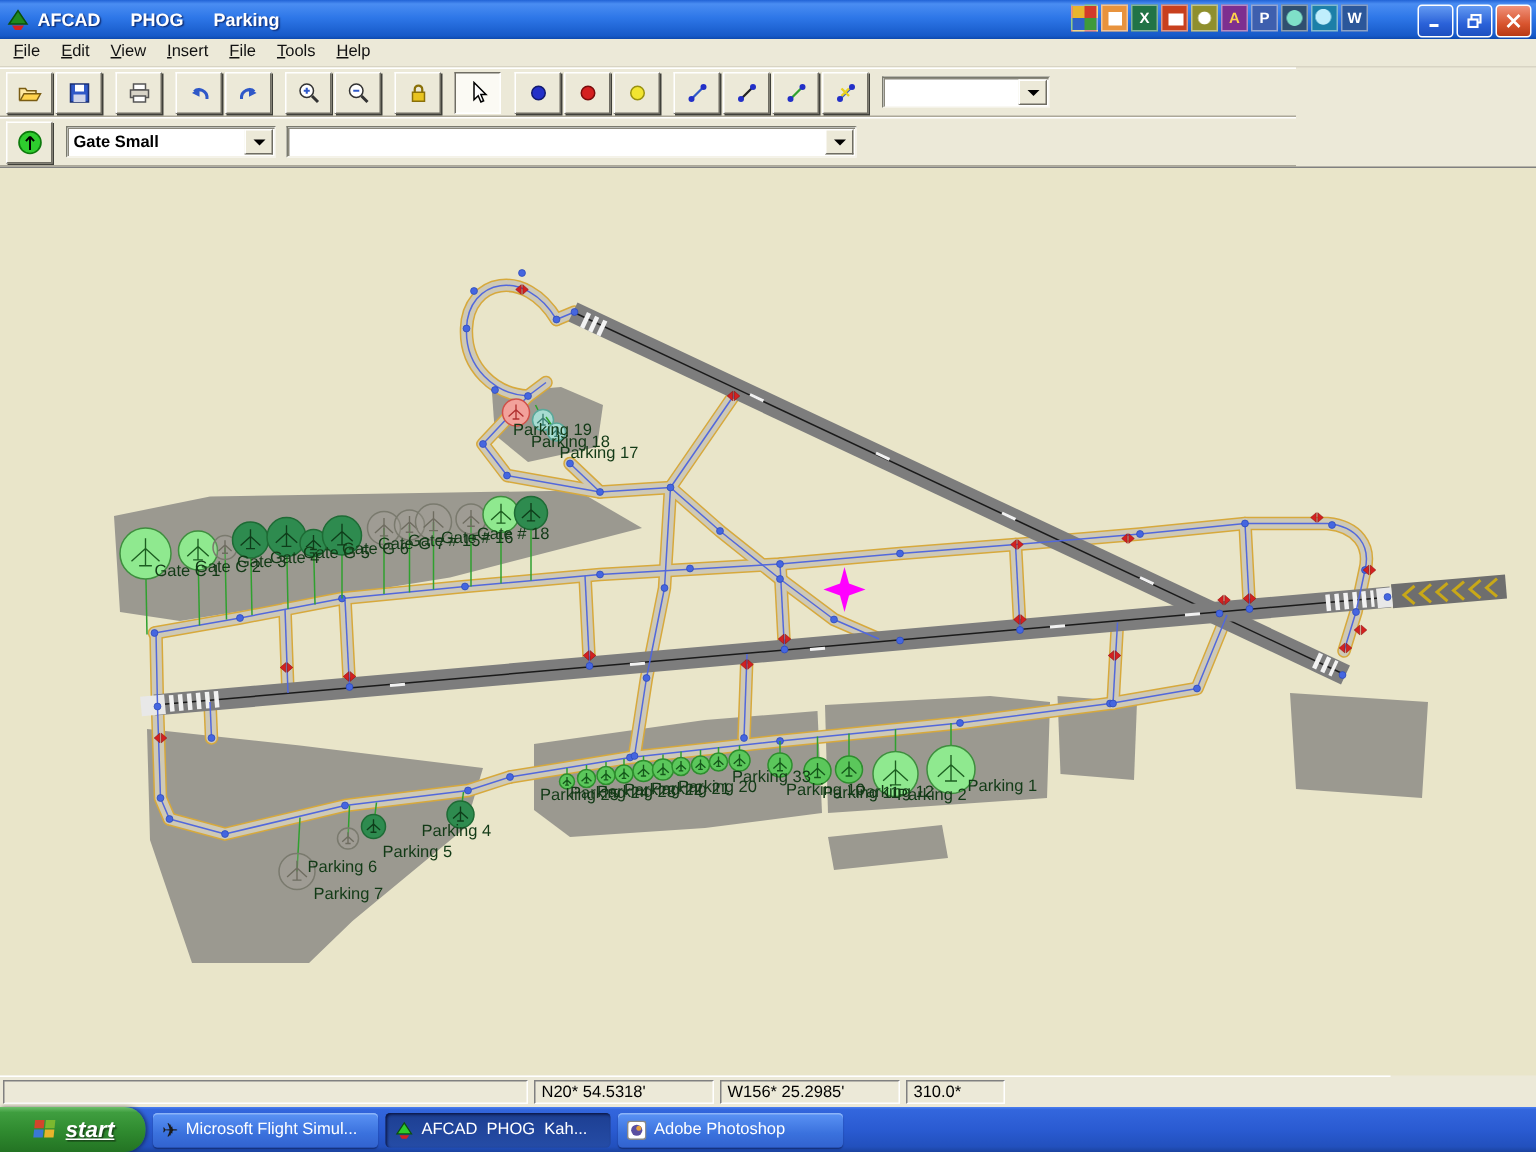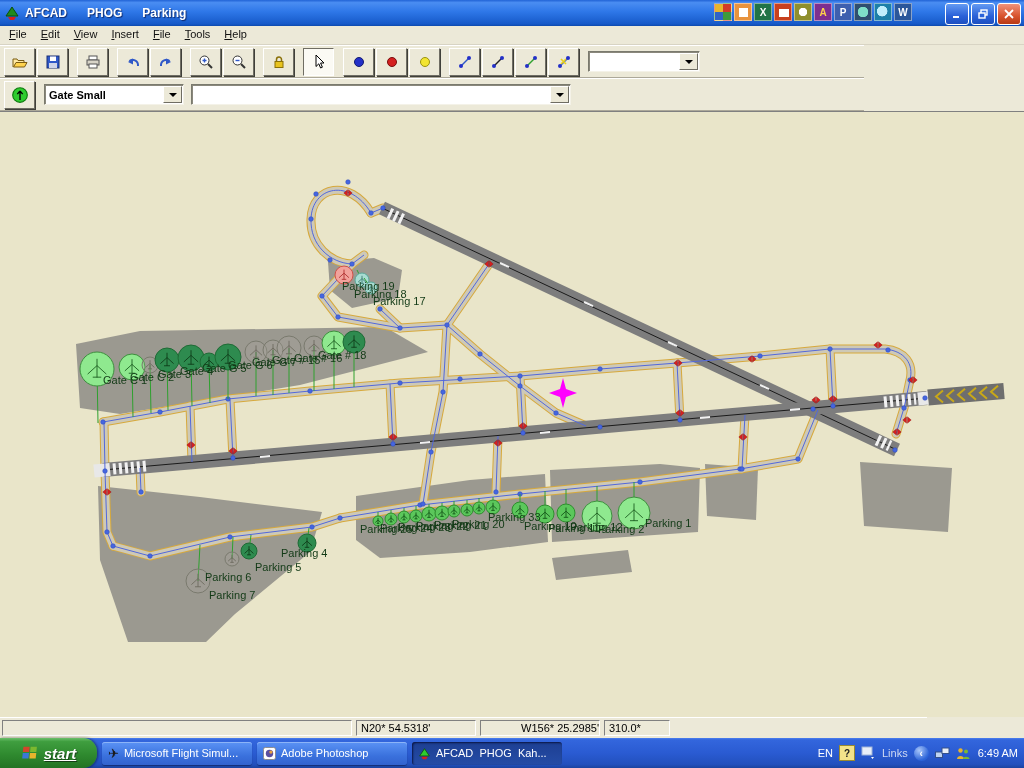--- a/index.html
+++ b/index.html
@@ -660,72 +660,51 @@
         <text x="255" y="459" class="map-label">Parking 5</text>
         <text x="205" y="469" class="map-label">Parking 6</text>
         <text x="209" y="487" class="map-label">Parking 7</text>
         <path d="M563,266 L566,277 L577,281 L566,285 L563,296 L560,285 L549,281 L560,277 Z" fill="#FF00FF"></path>
       </svg>
   </div>
 
   <div class="statusbar">
     <div class="status-panel" style="left:2px;width:350px;"></div>
     <div class="status-panel" style="left:356px;width:120px;">N20* 54.5318'</div>
-    <div class="status-panel" style="left:480px;width:120px;text-align:right;">W156* 25.2985'</div>
+    <div class="status-panel" style="left:480px;width:120px;">W156* 25.2985'</div>
     <div class="status-panel" style="left:604px;width:66px;">310.0*</div>
   </div>
 
   <div class="taskbar">
     <div class="startbtn">
       <svg width="18" height="18" viewBox="0 0 20 20">
         <g transform="skewX(-6)">
           <rect x="3" y="3" width="7" height="6" fill="#D4452B"></rect>
           <rect x="11" y="3" width="7" height="6" fill="#7CB82F"></rect>
           <rect x="3" y="10" width="7" height="6" fill="#3A78D6"></rect>
           <rect x="11" y="10" width="7" height="6" fill="#E8B42C"></rect>
         </g>
       </svg>
       <span>start</span>
     </div>
 
     <div class="taskbtn">
       <span style="color:#1a1a1a;font-size:13px;">✈</span>
       <span>Microsoft Flight Simul...</span>
     </div>
+    <div class="taskbtn active">
+      <svg width="13" height="13" viewBox="0 0 16 16">
+        <path d="M2,11 L8,2 L14,11 Z" fill="#2ECC2E" stroke="#0c4f0c"></path>
+        <path d="M4,12 h8 l-2,3 h-4 Z" fill="#D42020"></path>
+      </svg>
+      <span>AFCAD&nbsp; PHOG&nbsp; Kah...</span>
+    </div>
     <div class="taskbtn">
       <svg width="13" height="13" viewBox="0 0 14 14">
         <rect x="0.5" y="0.5" width="13" height="13" rx="2" fill="#fff" stroke="#888"></rect>
         <circle cx="7" cy="7" r="4" fill="#5A4FA0"></circle>
         <circle cx="8.5" cy="5.5" r="1.8" fill="#E8A13D"></circle>
       </svg>
       <span>Adobe Photoshop</span>
     </div>
-    <div class="taskbtn active">
-      <svg width="13" height="13" viewBox="0 0 16 16">
-        <path d="M2,11 L8,2 L14,11 Z" fill="#2ECC2E" stroke="#0c4f0c"></path>
-        <path d="M4,12 h8 l-2,3 h-4 Z" fill="#D42020"></path>
-      </svg>
-      <span>AFCAD&nbsp; PHOG&nbsp; Kah...</span>
-    </div>
-
-    <div class="tray">
-      <span class="lang">EN</span>
-      <span class="helpbox">?</span>
-      <svg width="15" height="14" viewBox="0 0 15 14">
-        <rect x="1" y="1" width="10" height="8" fill="#E8EEF8" stroke="#9fb4d8"></rect>
-        <path d="M10,11 l3,0 l-1.5,2 Z" fill="#fff"></path>
-      </svg>
-      <span class="links">Links</span>
-      <span class="chev">‹</span>
-      <svg width="15" height="13" viewBox="0 0 15 13">
-        <rect x="0.5" y="5" width="7" height="5.5" fill="#BFD4F2" stroke="#35508a"></rect>
-        <rect x="7" y="1" width="7" height="5.5" fill="#E8EEF8" stroke="#35508a"></rect>
-      </svg>
-      <svg width="14" height="13" viewBox="0 0 14 13">
-        <circle cx="4.5" cy="3.5" r="2.2" fill="#E8B42C"></circle>
-          <path d="M1,12 C1,8 8,8 8,12 Z" fill="#E8B42C"></path>
-        <circle cx="10" cy="4.5" r="2" fill="#7CB82F"></circle>
-          <path d="M6.8,12 C6.8,9 13.5,9 13.5,12 Z" fill="#7CB82F"></path>
-      </svg>
-      <span class="clock">6:49 AM</span>
-    </div>
+
   </div>
 </div>
 
 </body></html>

